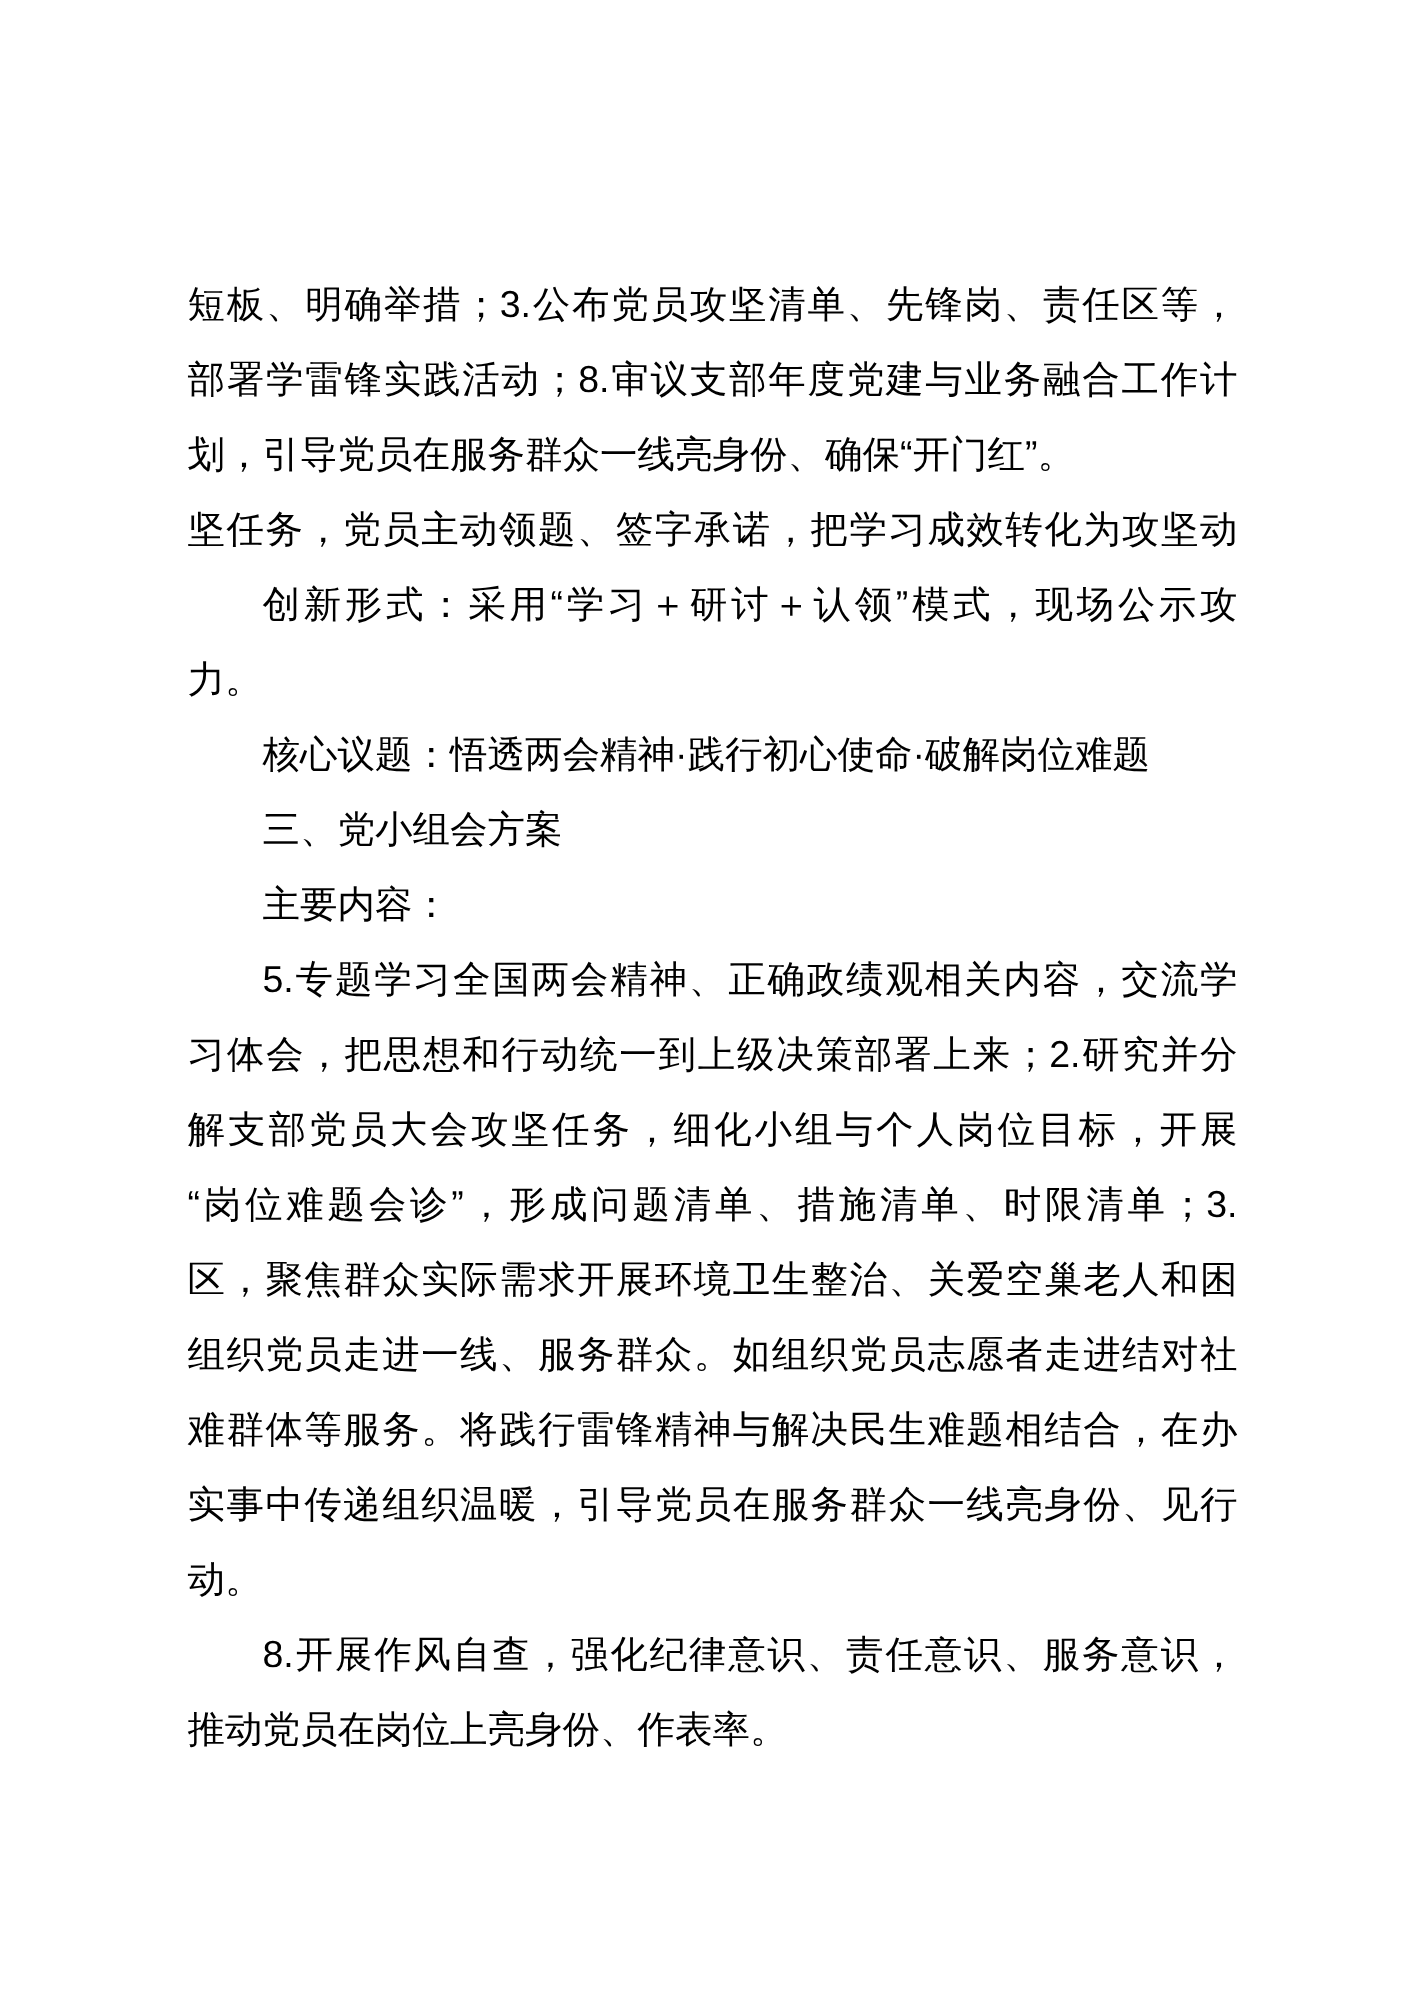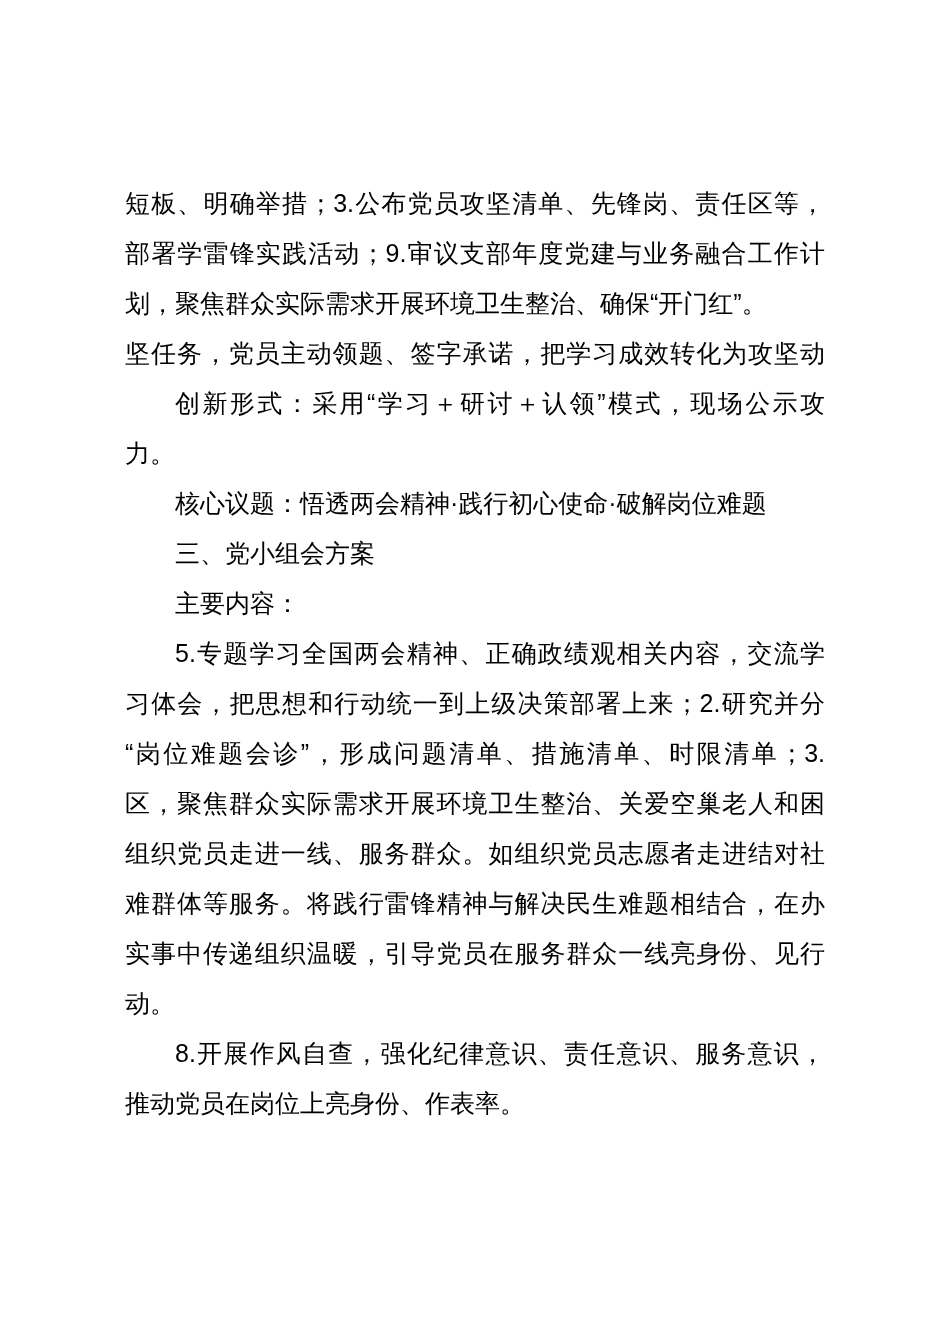--- a/index.html
+++ b/index.html
@@ -40,30 +40,31 @@
   .line.indent {
     text-indent: 2em;
   }
 </style>
 </head>
 <body>
 
 <main class="page">
   <div class="doc-body">
       <div class="line">短板、明确举措；3.公布党员攻坚清单、先锋岗、责任区等，</div>
-      <div class="line">部署学雷锋实践活动；9.审议支部年度党建与业务融合工作计</div>
-      <div class="line para-end">划，聚焦群众实际需求开展环境卫生整治、确保“开门红”。</div>
+      <div class="line">部署学雷锋实践活动；8.审议支部年度党建与业务融合工作计</div>
+      <div class="line para-end">划，引导党员在服务群众一线亮身份、确保“开门红”。</div>
       <div class="line">坚任务，党员主动领题、签字承诺，把学习成效转化为攻坚动</div>
       <div class="line indent">创新形式：采用“学习＋研讨＋认领”模式，现场公示攻</div>
       <div class="line para-end">力。</div>
       <div class="line indent para-end">核心议题：悟透两会精神·践行初心使命·破解岗位难题</div>
       <div class="line indent para-end">三、党小组会方案</div>
       <div class="line indent para-end">主要内容：</div>
       <div class="line indent">5.专题学习全国两会精神、正确政绩观相关内容，交流学</div>
       <div class="line">习体会，把思想和行动统一到上级决策部署上来；2.研究并分</div>
+      <div class="line">解支部党员大会攻坚任务，细化小组与个人岗位目标，开展</div>
       <div class="line">“岗位难题会诊”，形成问题清单、措施清单、时限清单；3.</div>
       <div class="line">区，聚焦群众实际需求开展环境卫生整治、关爱空巢老人和困</div>
       <div class="line">组织党员走进一线、服务群众。如组织党员志愿者走进结对社</div>
       <div class="line">难群体等服务。将践行雷锋精神与解决民生难题相结合，在办</div>
       <div class="line">实事中传递组织温暖，引导党员在服务群众一线亮身份、见行</div>
       <div class="line para-end">动。</div>
       <div class="line indent">8.开展作风自查，强化纪律意识、责任意识、服务意识，</div>
       <div class="line para-end">推动党员在岗位上亮身份、作表率。</div>
     </div>
 </main>

